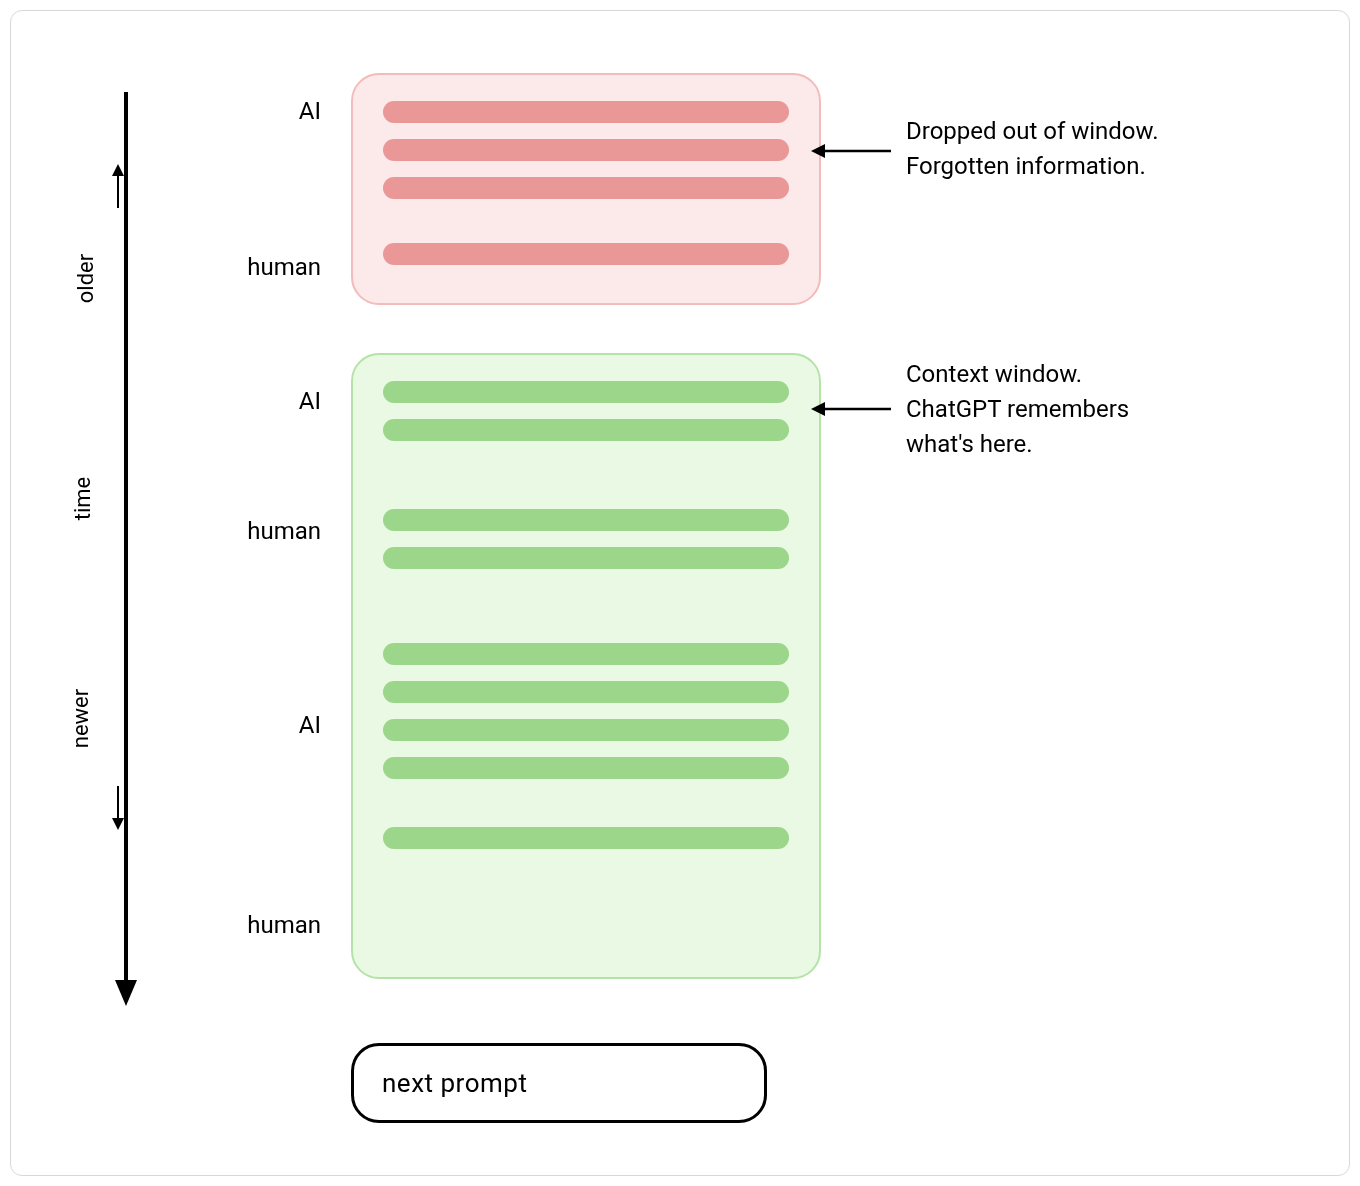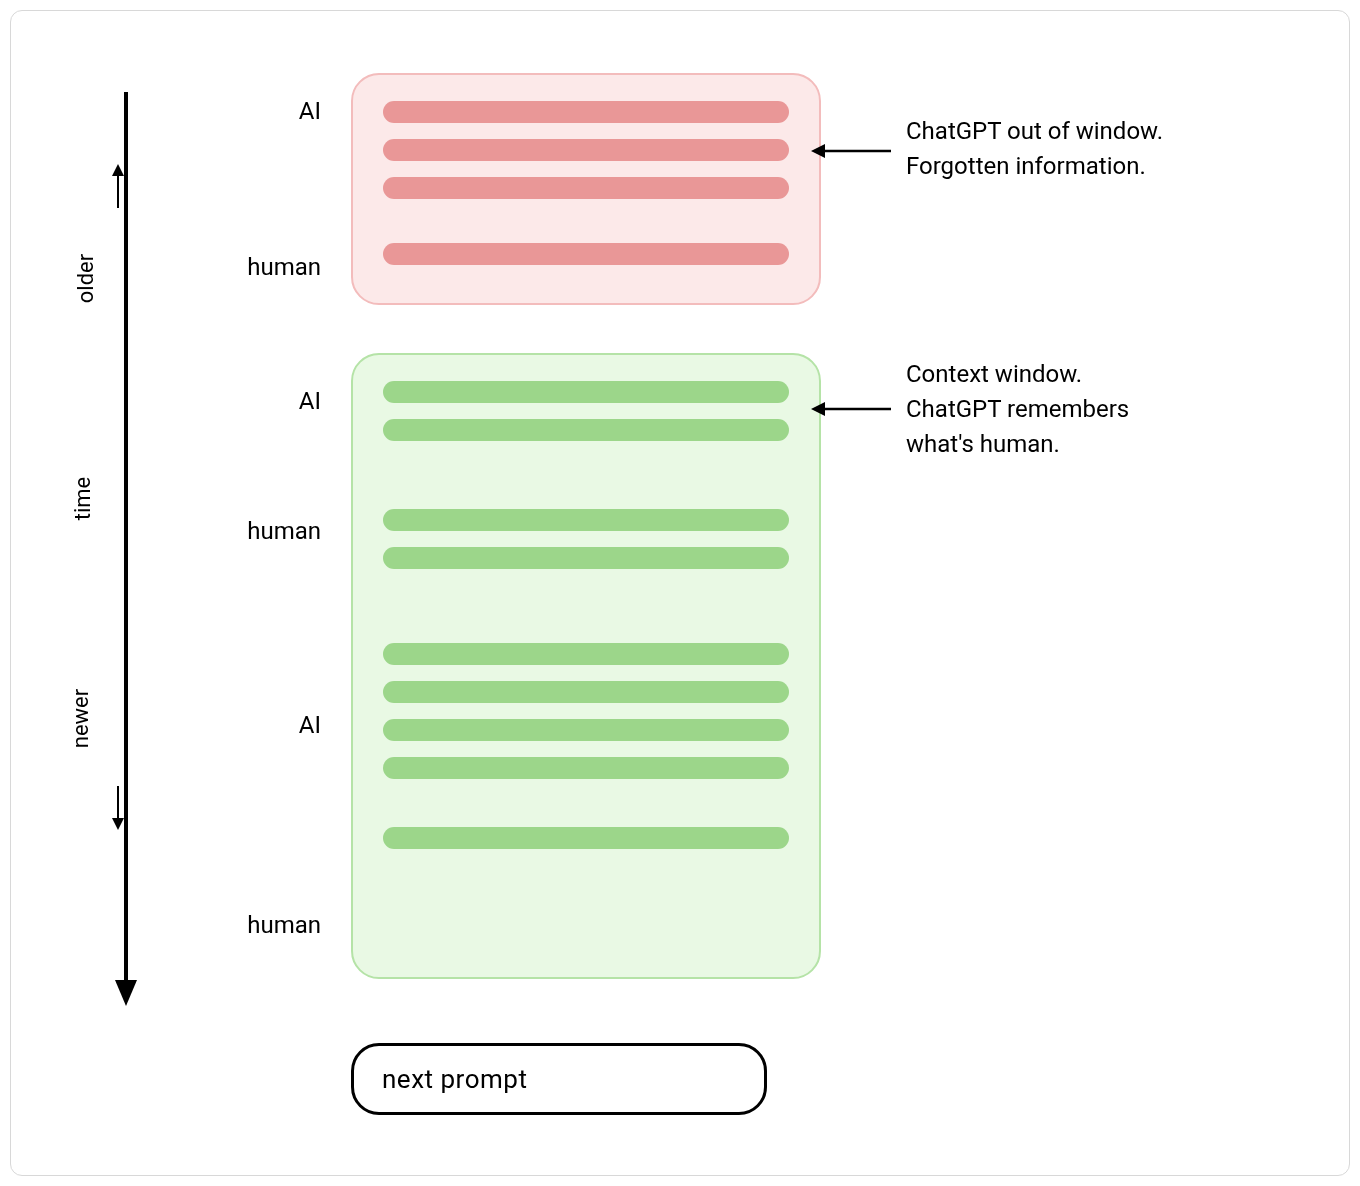--- a/index.html
+++ b/index.html
@@ -92,21 +92,21 @@
       width: 320px;
     }
     .anno-arrow { position: absolute; }
 
     
     .next-prompt-box {
       position: absolute;
       left: 340px;
       top: 1032px;
       width: 416px;
-      height: 72px;
+      height: 80px;
       border: 3px solid #000;
       border-radius: 28px;
       display: flex;
       align-items: center;
       padding-left: 28px;
       font-size: 26px;
       letter-spacing: 0.5px;
     }
   </style>
 </head>
@@ -171,28 +171,28 @@
     <span class="role-label" style="top:314px; left:0;">AI</span>
     <span class="role-label" style="top:444px; left:0;">human</span>
     <span class="role-label" style="top:638px; left:0;">AI</span>
     <span class="role-label" style="top:838px; left:0;">human</span>
   </div>
 
   <svg class="anno-arrow" style="left:800px; top:130px;" width="80" height="20">
     <line x1="12" y1="10" x2="80" y2="10" stroke="#000" stroke-width="2.5"></line>
     <polygon points="0,10 14,3 14,17" fill="#000"></polygon>
   </svg>
-  <div class="anno" style="left:895px; top:103px; white-space:pre-line;">ChatGPT out of window.
+  <div class="anno" style="left:895px; top:103px; white-space:pre-line;">Dropped out of window.
 Forgotten information.</div>
 
   <svg class="anno-arrow" style="left:800px; top:388px;" width="80" height="20">
     <line x1="12" y1="10" x2="80" y2="10" stroke="#000" stroke-width="2.5"></line>
     <polygon points="0,10 14,3 14,17" fill="#000"></polygon>
   </svg>
   <div class="anno" style="left:895px; top:346px; white-space:pre-line;">Context window.
 ChatGPT remembers
-what's human.</div>
+what's here.</div>
 
   <div class="next-prompt-box">
     <span>next prompt</span>
   </div>
 
 </div>
 
 </body></html>

